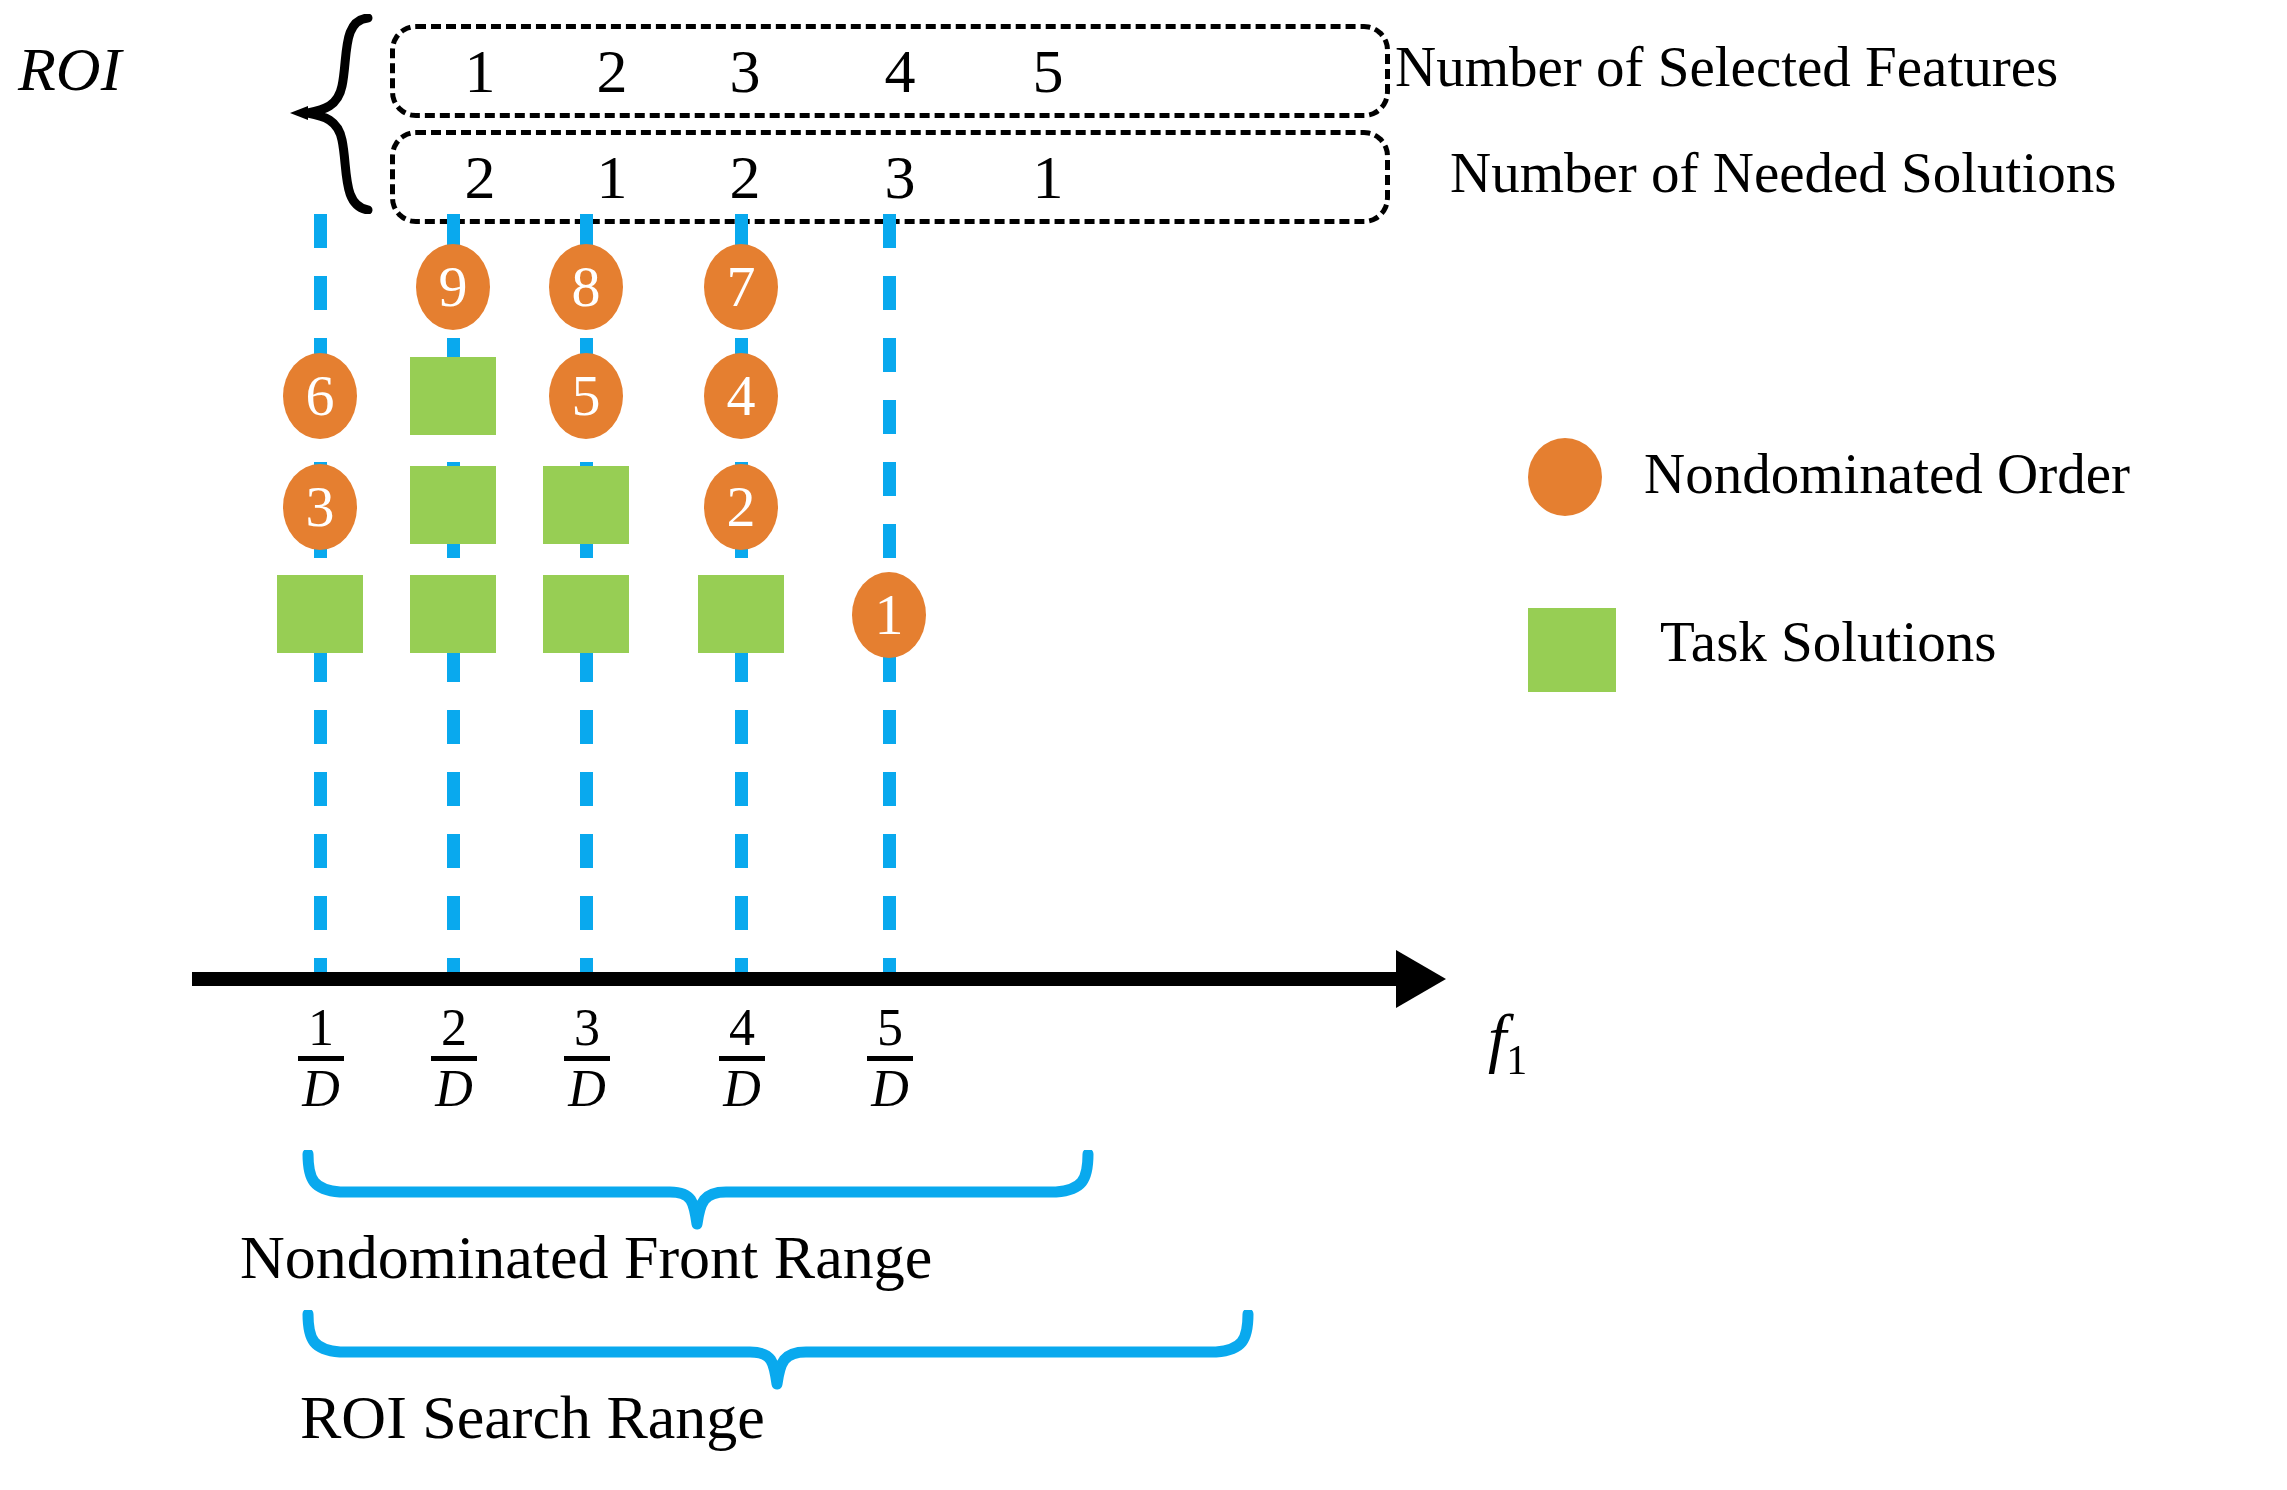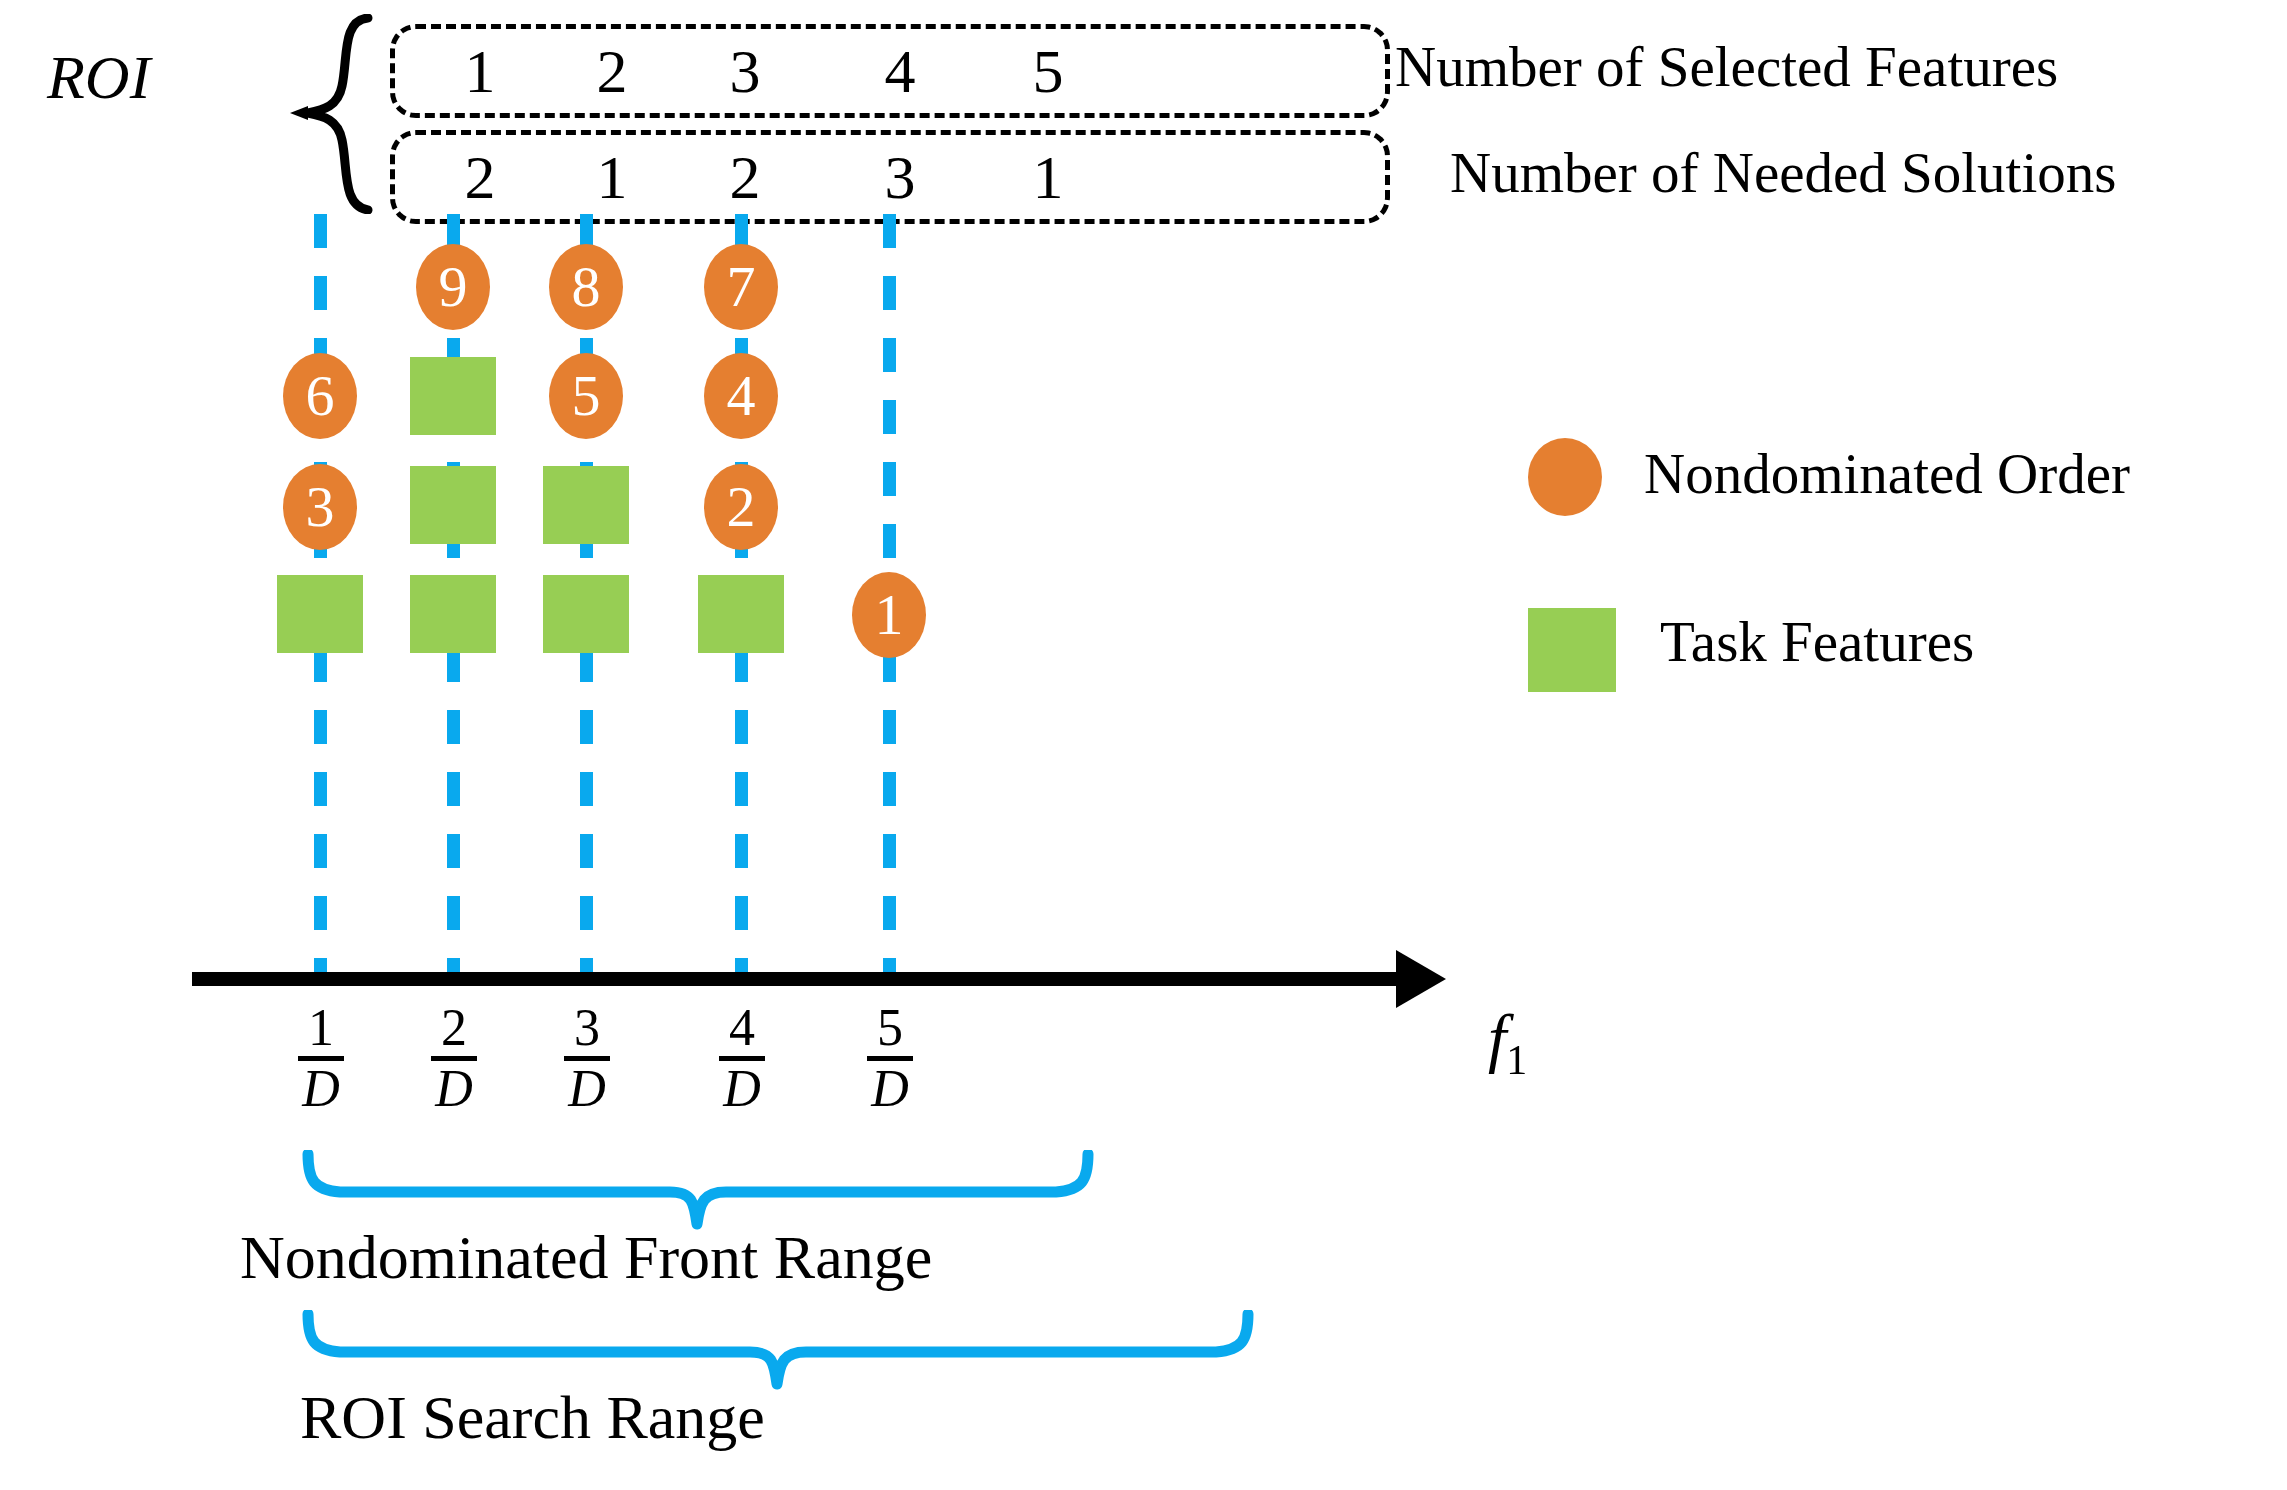--- a/index.html
+++ b/index.html
@@ -1,21 +1,21 @@
 <!DOCTYPE html>
 <html><head>
 <meta charset="utf-8">
 <style>
   html,body{margin:0;padding:0;background:#fff;}
   body{width:2287px;height:1490px;position:relative;overflow:hidden;
        font-family:"Liberation Serif", serif;}
   .abs{position:absolute;}
 
   
-  #roi-label{left:18px;top:44px;width:270px;text-align:left;line-height:1.08;margin-left:29px;}
+  #roi-label{left:18px;top:36px;width:270px;text-align:left;line-height:1.08;}
   #roi-label .l1{font-style:italic;font-size:62px;color:#000;font-family:"Liberation Serif",serif;}
   #roi-label .l2{font-size:60px;color:#000;font-family:"Liberation Sans",sans-serif;}
 
   
   #roi-brace{left:272px;top:14px;width:120px;height:200px;}
 
   
   .dashbox{border:5px dashed #000;border-radius:26px;height:84px;
            display:flex;align-items:center;}
   #box-features{left:390px;top:24px;width:990px;}
@@ -118,21 +118,21 @@
 <div class="abs circ" style="left:704px;top:464px;">2</div>
 <div class="abs sq" style="left:698px;top:575px;"></div>
 
 <div class="abs circ" style="left:852px;top:572px;">1</div>
 
 <div class="abs" id="legend-order-dot"></div>
 <div class="abs leg-text" id="legend-order-text">Nondominated Order</div>
 
 <div class="abs" id="legend-green-sq"></div>
 <div class="abs leg-text" id="legend-green-text">
-  <div>Task Features</div>
+  <div>Task Solutions</div>
 </div>
 
 <div class="abs" id="axis-line"></div>
 <div class="abs" id="axis-arrow"></div>
 
 <div class="abs tick" style="left:261px;top:1002px;">
   <span class="num">1</span>
   <span class="bar"></span>
   <span class="den">D</span>
 </div>

